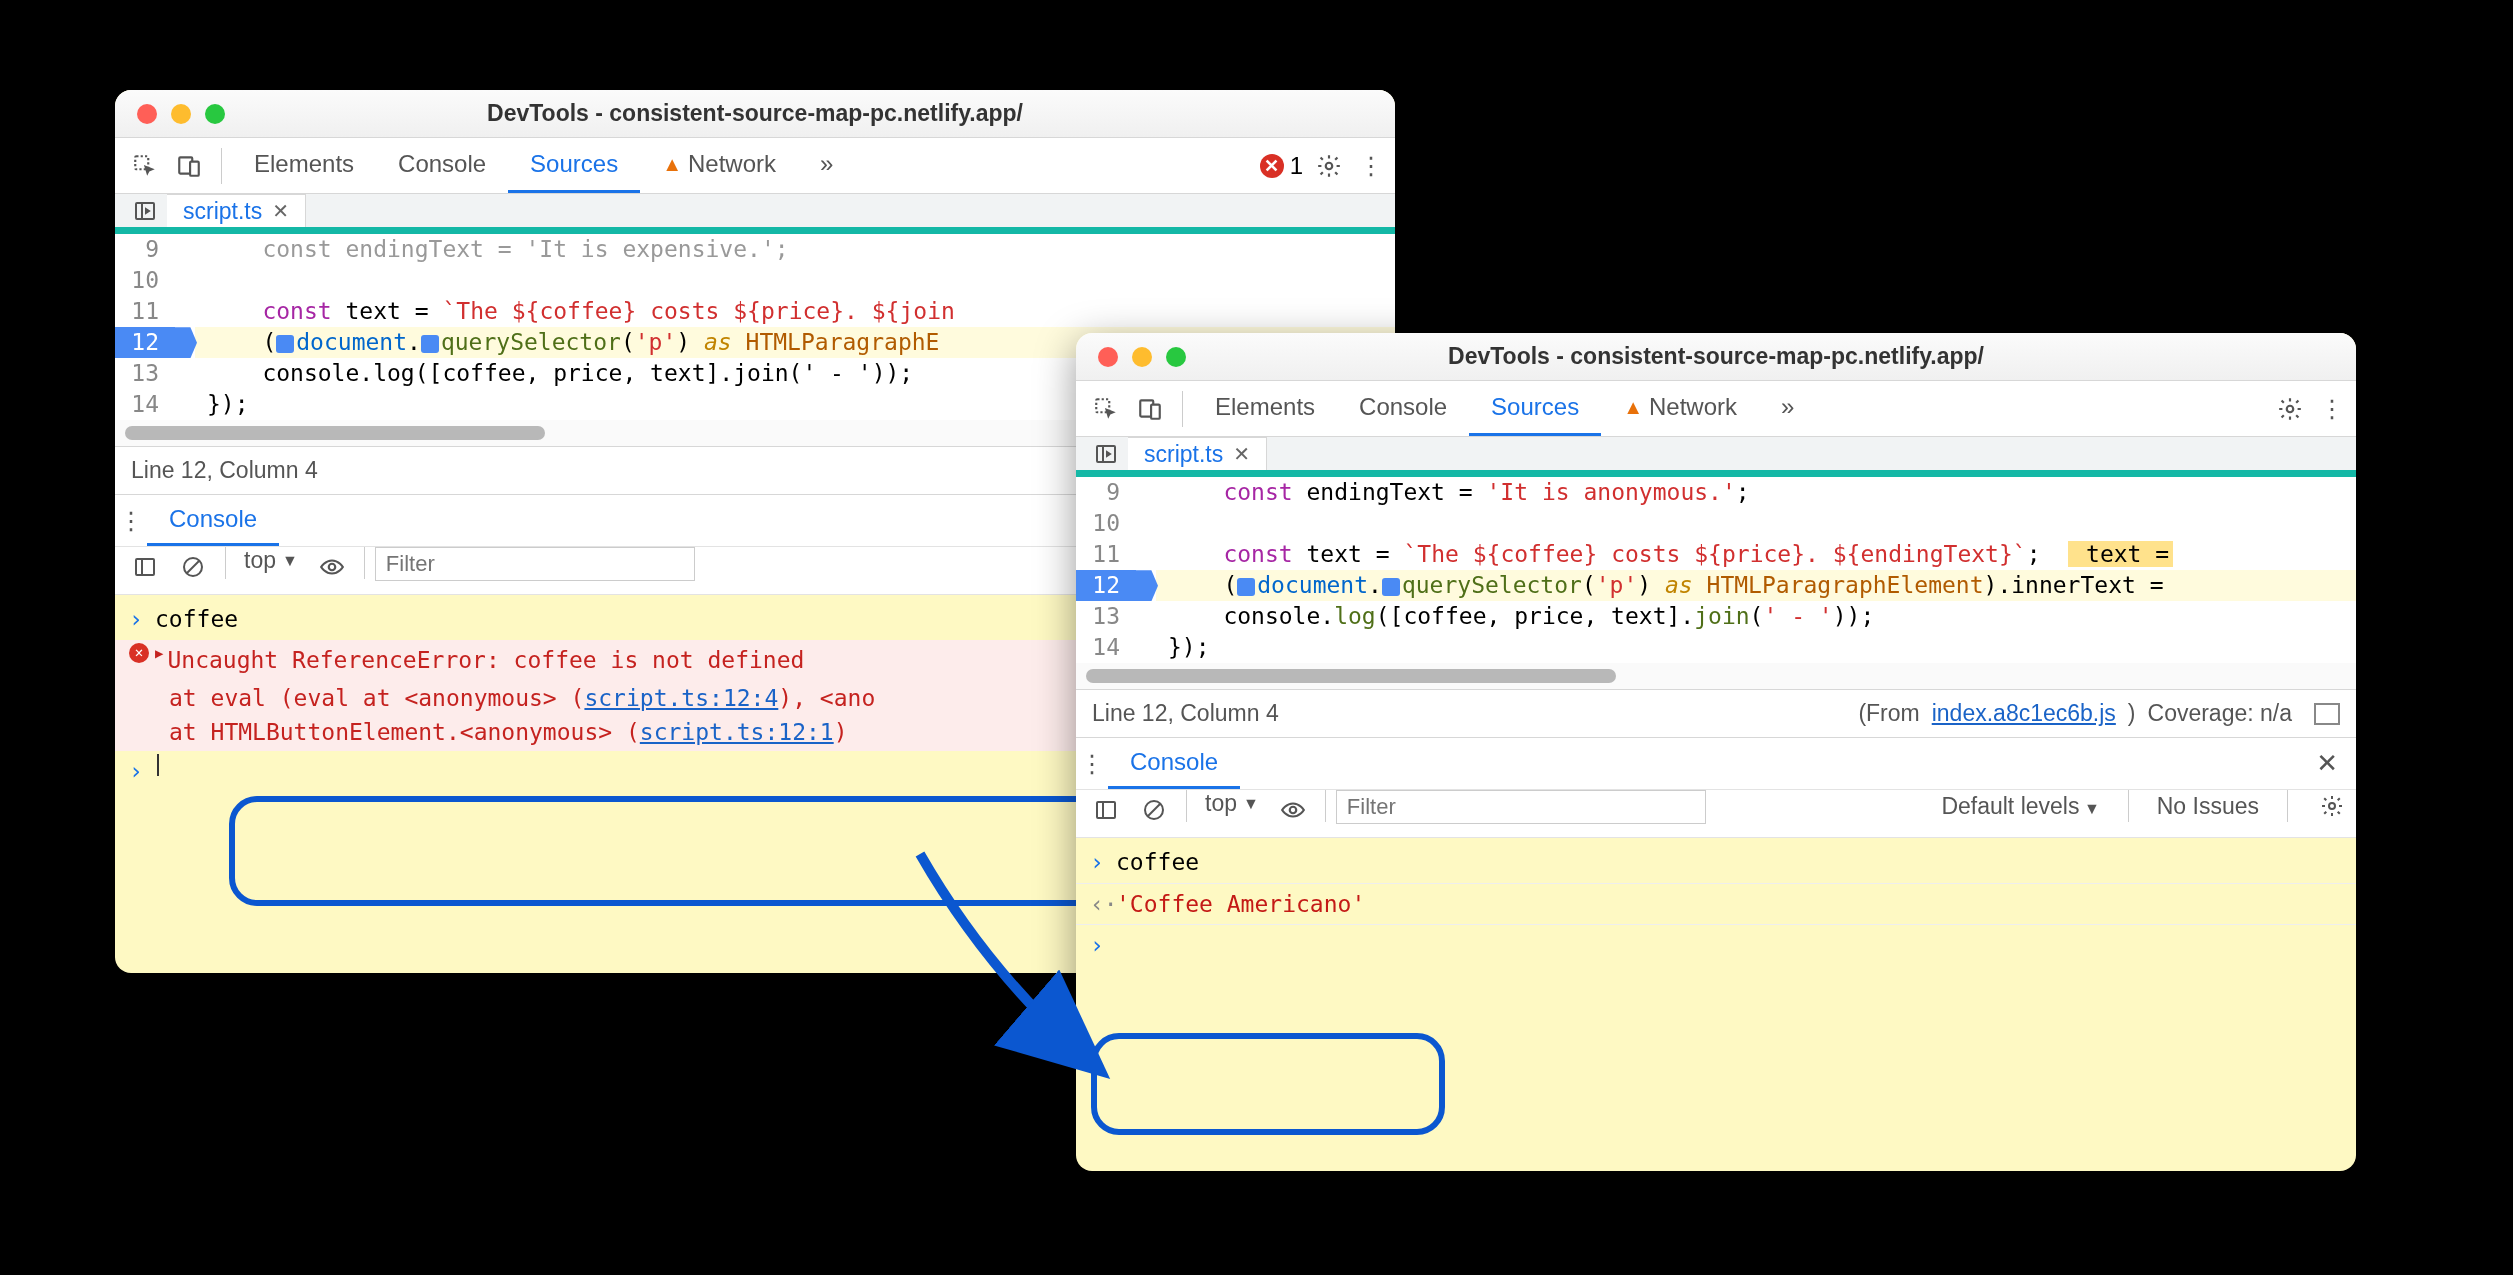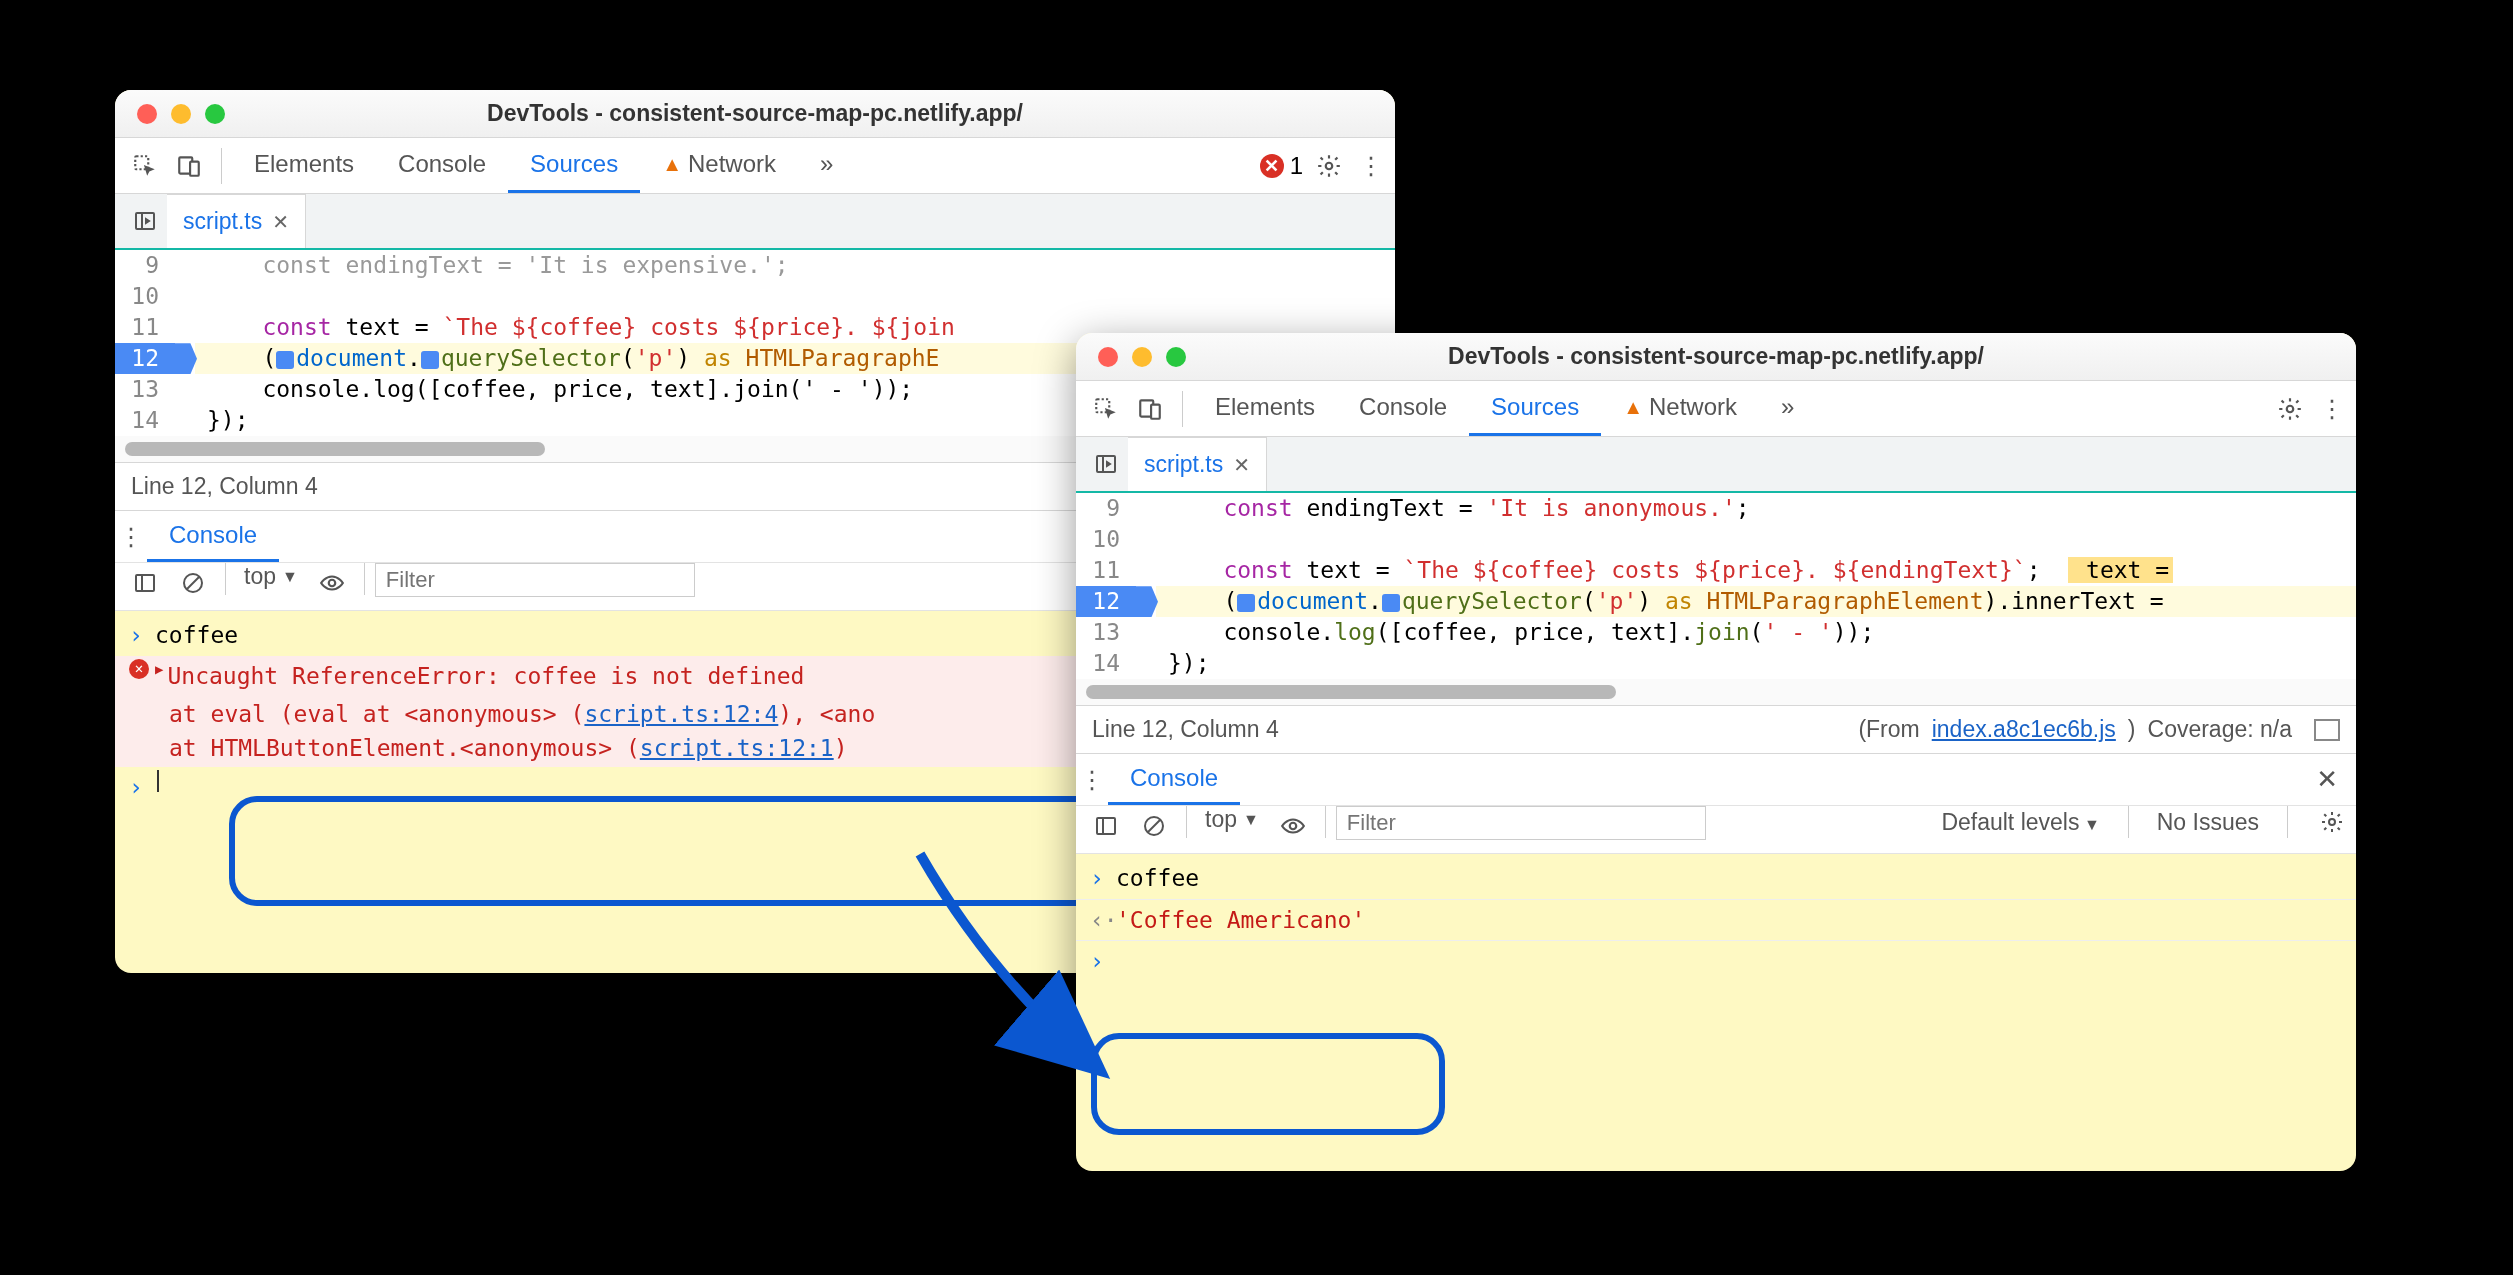--- a/index.html
+++ b/index.html
@@ -54,21 +54,21 @@
     border-bottom: 3px solid transparent;
   }
   .tab-item.active { color:#1a73e8; border-bottom-color:#1a73e8;}
   .tab-item.warn::before {
     content:"▲"; color:#e8710a; margin-right:6px; font-size:20px;
   }
   .toolbar-right { margin-left:auto; display:flex; align-items:center; gap:10px;}
   .err-badge { display:flex; align-items:center; gap:6px;}
   .err-circle { width:24px;height:24px;border-radius:50%;background:#d93025;color:#fff;display:flex;align-items:center;justify-content:center;font-size:18px;font-weight:bold;}
   .gear,.more-v,.more-h { width:32px;height:32px;display:flex;align-items:center;justify-content:center;color:#555;}
-  .file-tab-row { height:56px; background:#f1f3f4; border-bottom:2px solid #14b8a6; display:flex; align-items:center; flex-shrink:0;text-align:right;}
+  .file-tab-row { height:40px; background:#f1f3f4; border-bottom:7px solid #14b8a6; display:flex; align-items:center; flex-shrink:0;text-align:right;}
   .file-tab-row .tool-icon { margin-left:10px;}
   .file-tab { padding:0 16px; display:flex;align-items:center; gap:10px; color:#1a73e8; font-size:23px; height:100%; background:#fff; border-top:1px solid #d7d7d7; border-right:1px solid #d7d7d7;}
   .file-close { color:#666; font-size:20px;}
   .editor {
     background:#fff;
     font-family: Menlo, Consolas, monospace;
     font-size:23px; line-height:1.35;
     position:relative;
     flex-shrink:0;
   }
@@ -81,21 +81,21 @@
     clip-path: polygon(0 0, 70% 0, 100% 50%, 70% 100%, 0 100%);
   }
   .code { white-space:pre; padding-left:12px; flex:1;}
   .line-current .code { background:#fffbdd; }
   .highlight-text { background:#ffe28c; padding:0 4px;}
   .kw { color:#a626a4; }
   .kw-blue { color:#0066cc; }
   .str { color:#d12f2f; }
   .fn { color:#4f6f18; }
   .typ { color:#b15b00; }
-  .as { color:#c18401; }
+  .as { color:#c18401; font-style:italic;}
   .prop-badge { display:inline-block; width:18px;height:18px; background:#4a8af4; vertical-align:middle; border-radius:3px; margin-right:2px;}
   .scroll-track { height:26px; background:#fafafa; position:relative; flex-shrink:0;}
   .scroll-thumb { position:absolute; height:14px; top:6px; background:#b8b8b8; border-radius:7px; }
   .statusbar { height:48px; border-top:1px solid #d7d7d7; display:flex; align-items:center; padding:0 16px; color:#555; font-size:23px; flex-shrink:0; background:#fff;}
   .statusbar .right { margin-left:auto; display:flex; align-items:center; gap:12px;}
   .link { color:#1a63c7; text-decoration:underline;}
   .cov-box { width:26px;height:22px;border:2px solid #888; margin-left:10px;}
   .drawer-header {
     height:52px; border-top:1px solid #d7d7d7; display:flex; align-items:center; flex-shrink:0; background:#fff;
   }

